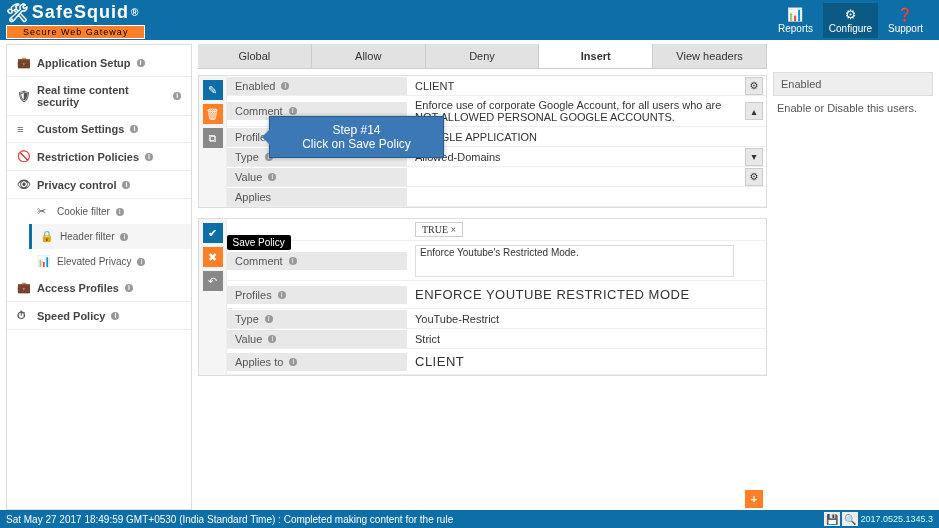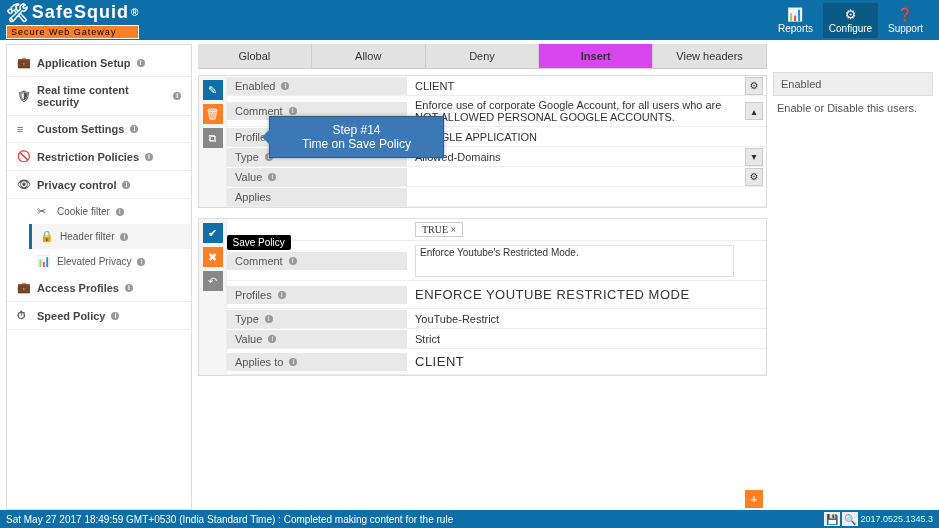--- a/index.html
+++ b/index.html
@@ -1,39 +1,39 @@
 <!DOCTYPE html>
 <html><head>
 <meta charset="utf-8">
 <style>
   * { box-sizing: border-box; margin: 0; padding: 0; }
   html, body { width: 939px; height: 528px; font-family: Arial, Helvetica, sans-serif; font-size: 11px; color: #333; background: #fff; overflow: hidden; }
   .topbar { background: #0d6ea8; height: 40px; display: flex; align-items: center; padding: 0 6px; color: #fff; }
   .logo-box { display: flex; flex-direction: column; }
   .logo-main { font-size: 18px; font-weight: bold; letter-spacing: 1px; display: flex; align-items: center; }
   .logo-reg { font-size: 10px; vertical-align: super; margin-left: 2px; }
-  .logo-sub { background: #ff7f27; color: #000; font-size: 9px; padding: 1px 4px; border: 1px solid #fff; letter-spacing: 1px; margin-top: 1px; display: inline-block; }
+  .logo-sub { background: #ff7f27; color: #000; font-size: 9px; padding: 1px 16px; border: 1px solid #fff; letter-spacing: 1px; margin-top: 1px; display: inline-block; }
   .topnav { margin-left: auto; display: flex; }
   .topnav-item { width: 55px; text-align: center; padding: 4px 0; font-size: 10px; cursor: pointer; }
   .topnav-item.active { background: #0a5a85; }
   .topnav-icon { font-size: 13px; display: block; margin-bottom: 1px; }
   .body { display: flex; height: calc(100% - 40px - 18px); }
   .sidebar { width: 186px; background: #fff; border: 1px solid #ddd; margin: 4px 6px 0 6px; padding: 4px 0; }
   .side-item { padding: 7px 10px; border-bottom: 1px solid #eee; display: flex; align-items: center; cursor: pointer; font-weight: bold; color: #444; }
   .side-subs { padding-left: 22px; }
   .side-sub { padding: 6px 8px; display: flex; align-items: center; font-size: 10px; color: #555; cursor: pointer; }
   .side-sub.active { border-left: 3px solid #0d6ea8; background: #f5f5f5; }
   .sicon { width: 14px; display: inline-block; margin-right: 6px; font-size: 11px; color: #555; }
   .info-dot { width: 8px; height: 8px; border-radius: 50%; background: #999; display: inline-block; margin-left: 6px; font-size:7px; color:#fff; text-align:center; line-height:8px; }
   .main { flex: 1; padding: 4px 6px 0 0; display: flex; }
   .center { flex: 1; }
   .right { width: 160px; margin-left: 6px; }
   .tabs { display: flex; background: #e9e9e9; border-bottom: 1px solid #ccc; }
   .tab { flex: 1; text-align: center; padding: 6px 0; border-right: 1px solid #ccc; font-size: 11px; background: #e2e2e2; cursor: pointer; }
-  .tab.active { background: #d946ef; font-weight: bold; }
+  .tab.active { background: #ffffff; font-weight: bold; }
   .card { border: 1px solid #ddd; background: #fff; margin-top: 6px; position: relative; }
   .card-body { display: flex; align-items: stretch; }
   .actions { width: 28px; background: #f5f5f5; border-right: 1px solid #eee; display: flex; flex-direction: column; align-items: center; padding: 4px 0; gap: 4px; }
   .act { width: 20px; height: 20px; display: flex; align-items: center; justify-content: center; font-size: 11px; color: #fff; cursor: pointer; }
   .act.edit { background: #0d6ea8; }
   .act.del  { background: #ff7f27; }
   .act.copy { background: #888; }
   .act.save { background: #0d6ea8; position: relative; }
   .act.cancel { background: #ff7f27; }
   .act.revert { background: #888; }
@@ -215,21 +215,21 @@
                     <span>Applies</span>
                   </div>
                 <div class="row-v"></div>
                 <div class="row-ctl"></div>
               </div>
             </div>
           </div>
 
           <div class="callout">
             <div style="font-weight:normal">Step #14</div>
-            <div>Time on Save Policy</div>
+            <div>Click on Save Policy</div>
           </div>
         </div>
 
         <div class="card" style="margin-top:10px;">
           <div class="card-body">
             <div class="actions">
               <div class="act save">✔
                 <div class="save-tooltip">Save Policy</div>
               </div>
               <div class="act cancel">✖</div>

